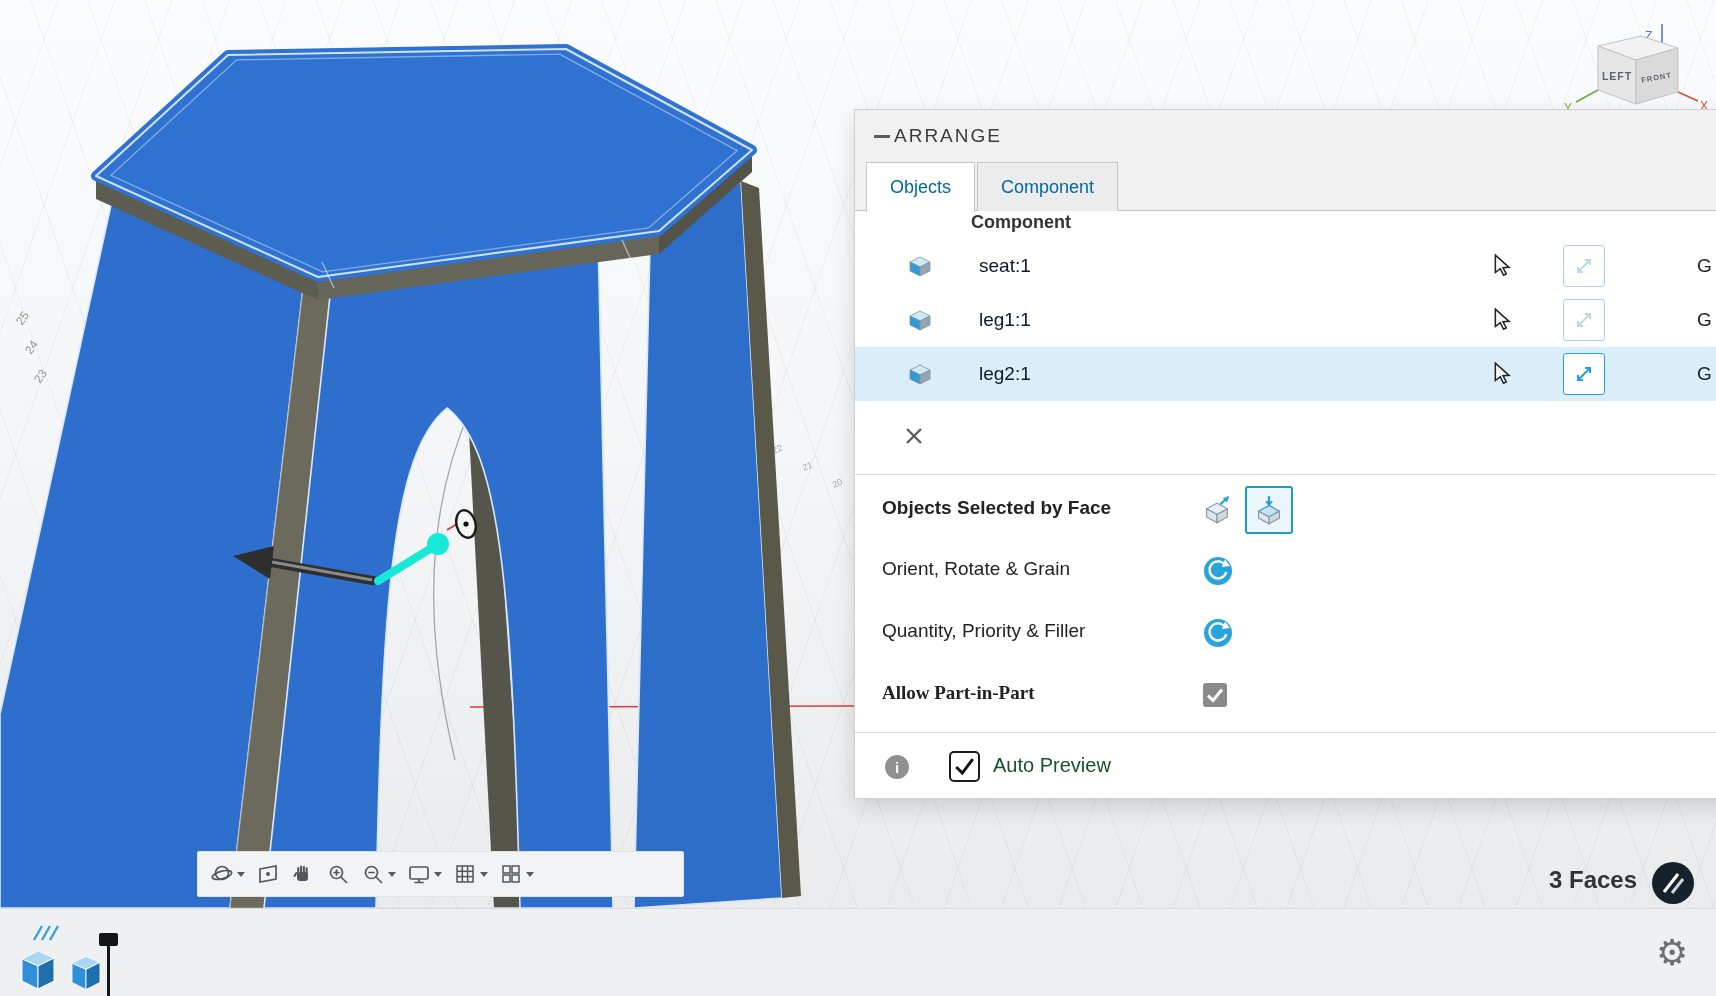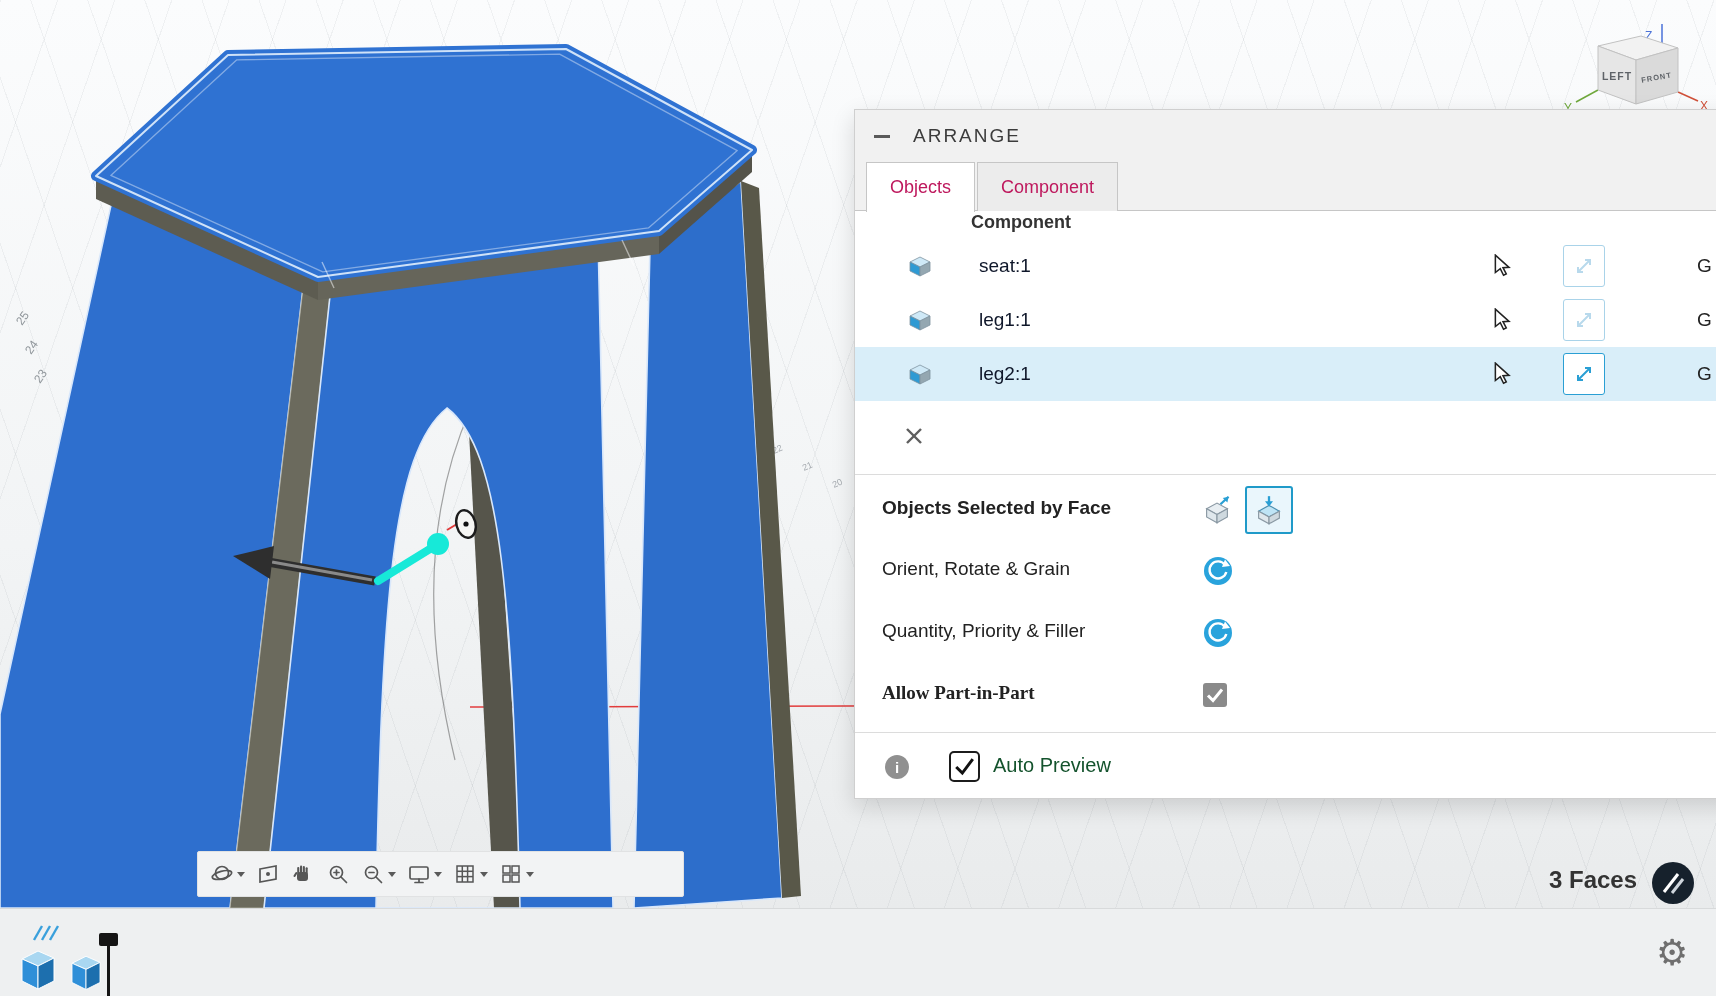--- a/index.html
+++ b/index.html
@@ -42,24 +42,24 @@
 
   
   .panel{
     position:absolute;left:854px;top:109px;width:902px;height:690px;
     background:#fff;border:1px solid #cfcfcf;border-right:none;box-sizing:border-box;
     box-shadow:0 8px 22px rgba(0,0,0,0.14);
   }
   .panel-top{position:absolute;left:0;top:0;width:100%;height:101px;background:#f1f1f1;border-bottom:1px solid #c6c6c6;box-sizing:border-box;}
   .panel-title-row{position:absolute;left:0;top:0;height:52px;width:100%;display:flex;align-items:center;}
   .collapse-btn{width:16px;height:3px;background:#5a5a5a;margin-left:19px;}
-  .panel-title{margin-left:23px;font-size:19px;letter-spacing:2px;color:#3c3c3c;font-weight:500;}
+  .panel-title{margin-left:4px;font-size:19px;letter-spacing:2px;color:#3c3c3c;font-weight:500;}
   .tabstrip{position:absolute;left:0;top:52px;height:49px;width:100%;display:flex;align-items:stretch;padding-left:11px;box-sizing:border-box;}
   .tab{
-    display:flex;align-items:center;padding:8px 23px;font-size:18px;color:#be185d;
+    display:flex;align-items:center;padding:8px 23px;font-size:18px;color:#0369a1;
     background:#ececec;border:1px solid #c6c6c6;border-bottom:none;margin-right:2px;position:relative;
   }
   .tab.active{background:#fff;z-index:2;margin-bottom:-1px;}
 
   .comp-header{position:absolute;left:0;top:101px;width:100%;height:30px;overflow:hidden;}
   .comp-header span{display:block;margin:-5px 0 0 116px;font-size:18px;font-weight:bold;color:#333;line-height:32px;white-space:nowrap;}
 
   .obj-row{position:absolute;left:0;width:100%;height:54px;}
   .obj-row.selected{background:#d9eef9;}
   .obj-row .cube-ic{position:absolute;left:52px;top:14px;}

